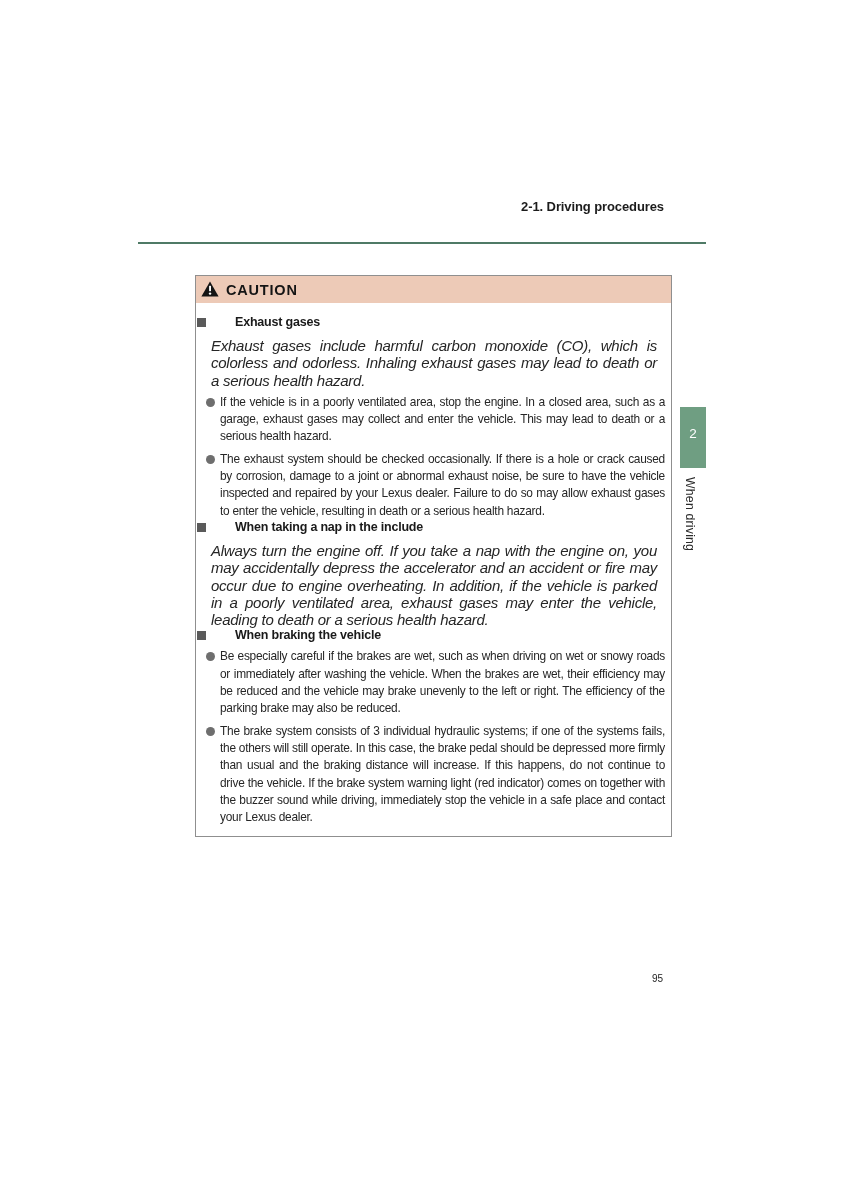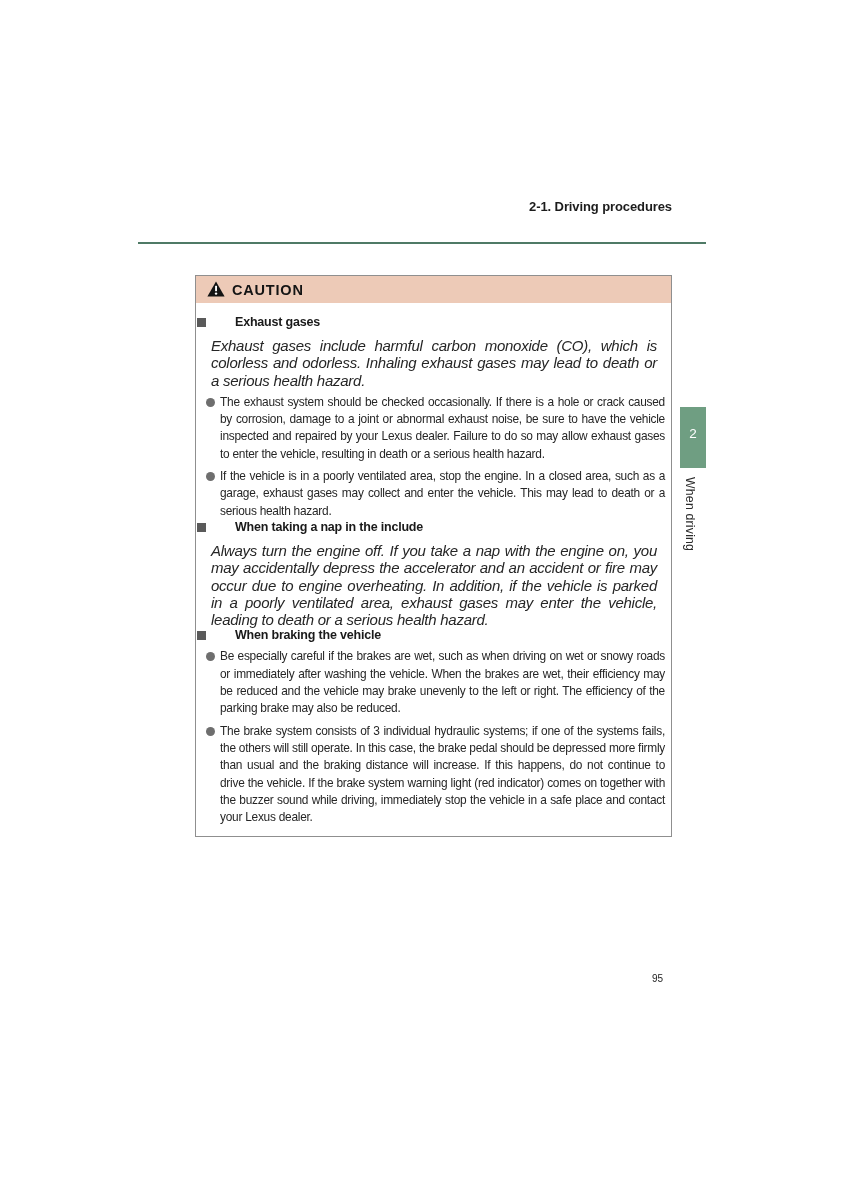--- a/index.html
+++ b/index.html
@@ -14,21 +14,21 @@
   html,body{width:848px;height:1200px;}
   body{
     position:relative;
     background:#ffffff;
     font-family:"Liberation Sans", sans-serif;
     color:var(--text);
   }
   .header-title{
     position:absolute;
     top:199px;
-    right:176px;
+    right:184px;
     font-size:13px;
     font-weight:bold;
     letter-spacing:-0.1px;
     color:#1c1c1c;
   }
   .rule{
     position:absolute;
     left:138px;
     top:242px;
     width:568px;
@@ -42,21 +42,21 @@
     width:477px;
     min-height:559px;
     border:1px solid var(--border-gray);
     background:#ffffff;
   }
   .caution-header{
     height:27px;
     background:var(--header-bg);
     display:flex;
     align-items:center;
-    padding-left:11px;
+    padding-left:5px;
   }
   .warning-icon{
     display:inline-flex;
     margin-right:7px;
     margin-top:-1px;
   }
   .caution-title{
     font-size:14.5px;
     font-weight:600;
     letter-spacing:0.8px;
@@ -167,25 +167,25 @@
   <div class="caution-body" id="caution-body">
   <div>
     <div class="sec-heading">
       <span class="square"></span>
       <span>Exhaust gases</span>
     </div>
     <div>
           <div class="para">Exhaust gases include harmful carbon monoxide (CO), which is colorless and odorless. Inhaling exhaust gases may lead to death or a serious health hazard.</div>
           <div class="bullet">
             <span class="dot"></span>
+            <span class="bullet-text">If the vehicle is in a poorly ventilated area, stop the engine. In a closed area, such as a garage, exhaust gases may collect and enter the vehicle. This may lead to death or a serious health hazard.</span>
+          </div>
+          <div class="bullet">
+            <span class="dot"></span>
             <span class="bullet-text">The exhaust system should be checked occasionally. If there is a hole or crack caused by corrosion, damage to a joint or abnormal exhaust noise, be sure to have the vehicle inspected and repaired by your Lexus dealer. Failure to do so may allow exhaust gases to enter the vehicle, resulting in death or a serious health hazard.</span>
-          </div>
-          <div class="bullet">
-            <span class="dot"></span>
-            <span class="bullet-text">If the vehicle is in a poorly ventilated area, stop the engine. In a closed area, such as a garage, exhaust gases may collect and enter the vehicle. This may lead to death or a serious health hazard.</span>
           </div>
         </div>
   </div>
 
   <div>
     <div class="sec-heading">
       <span class="square"></span>
       <span>When taking a nap in the include</span>
     </div>
     <div>

